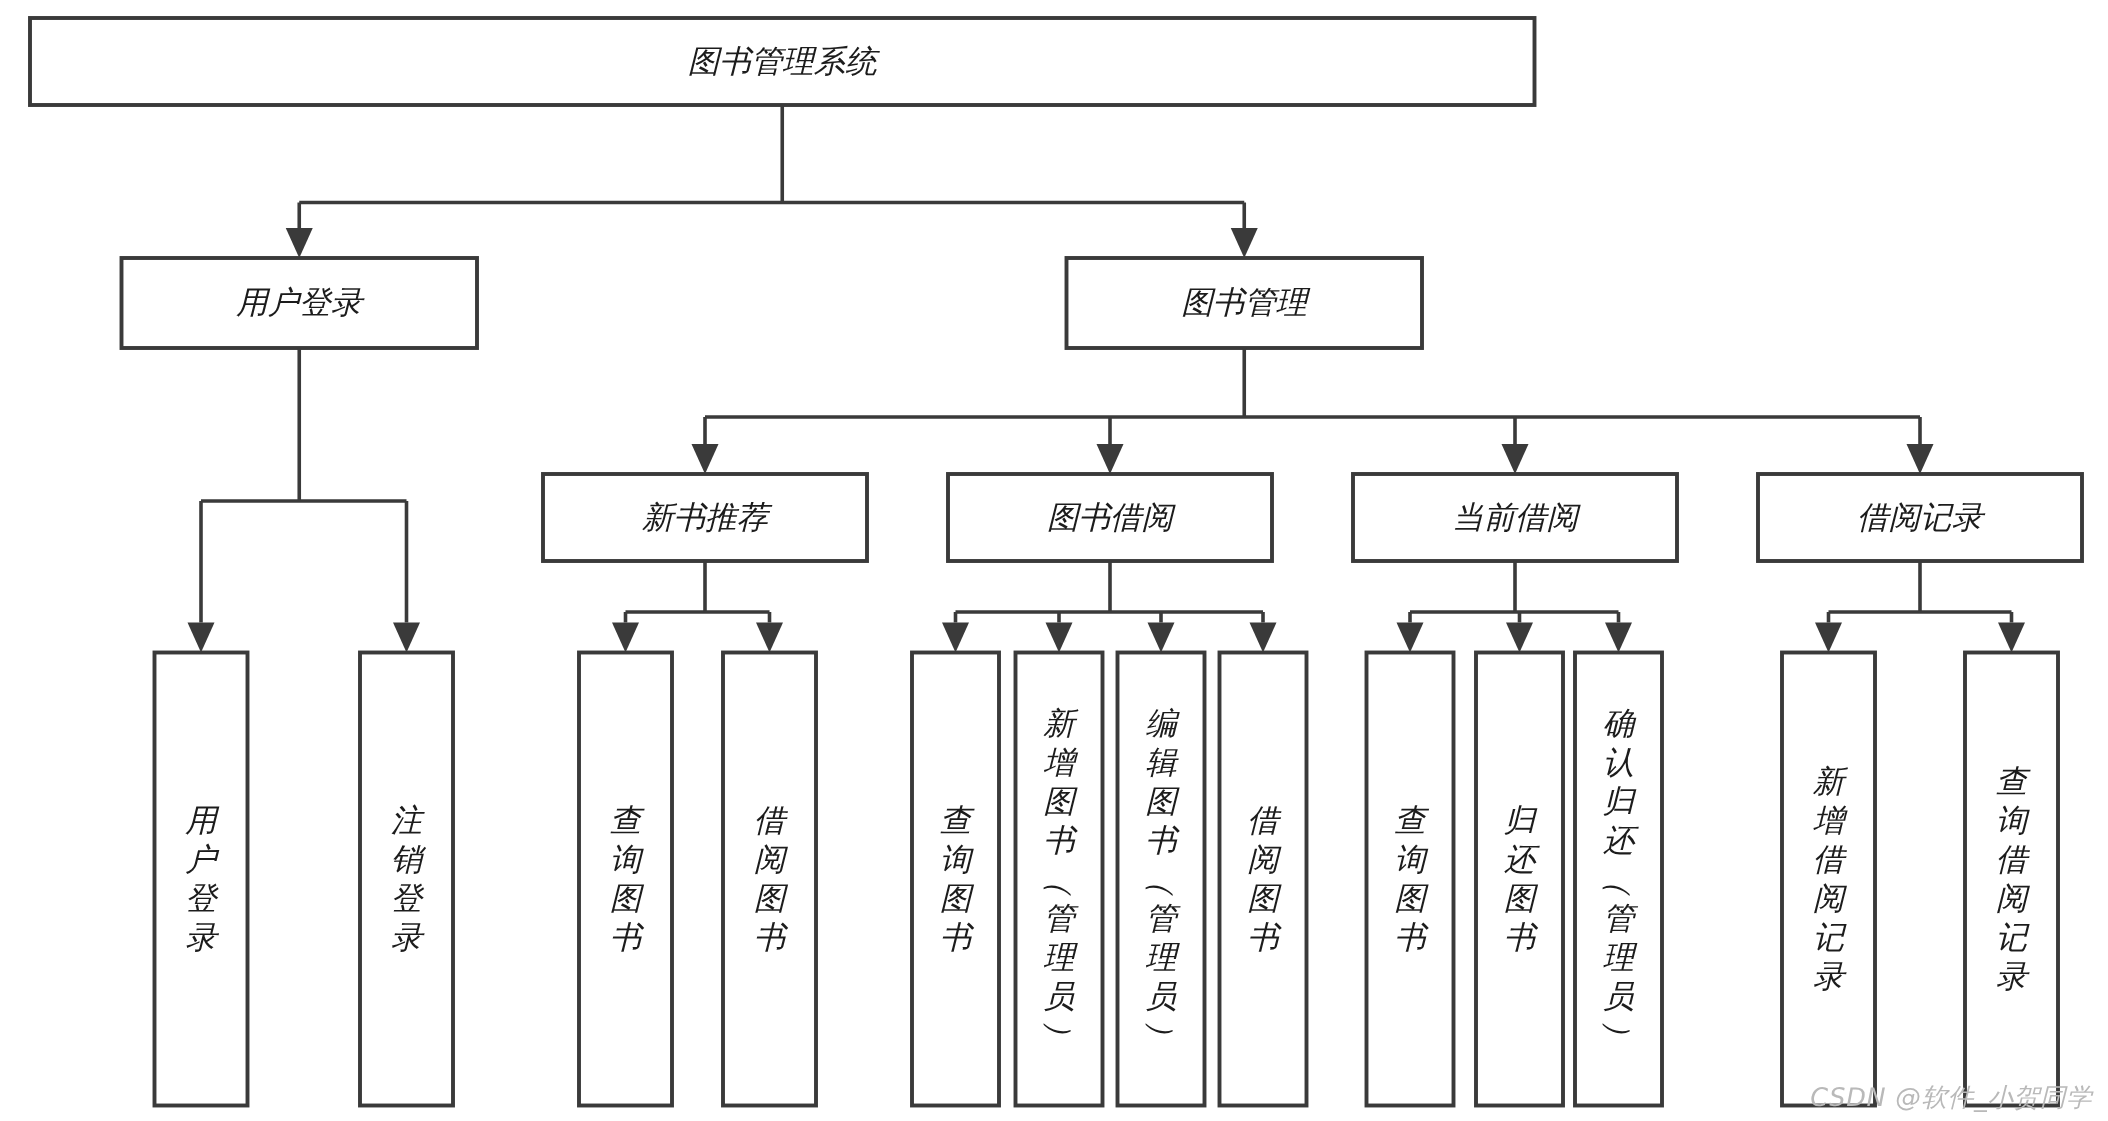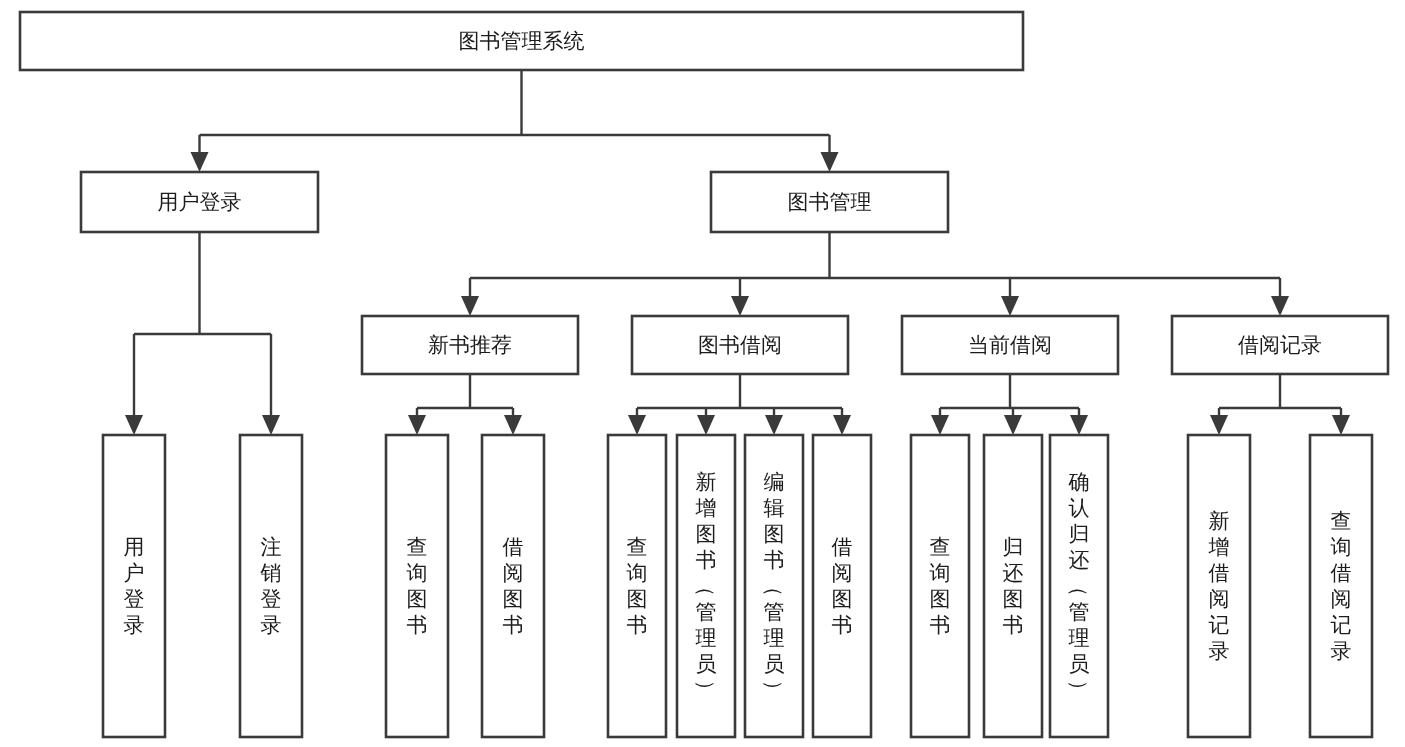--- a/index.html
+++ b/index.html
@@ -13,20 +13,21 @@
     position: relative;
     font-family: "DejaVu Sans", "Liberation Sans", sans-serif;
     overflow: hidden;
   }
   #diagram-root {
     position: absolute;
     left: 0;
     top: 0;
     width: 1405px;
     height: 747px;
+    font-style: italic;
   }
   svg { display: block; }
   .node-box {
     fill: #ffffff;
     stroke: #3a3a3a;
     stroke-width: 2.6;
   }
   .conn {
     stroke: #3a3a3a;
     stroke-width: 2.4;
@@ -237,13 +238,14 @@
       <rect x="1310" y="435" width="62" height="302" rx="0" class="node-box"></rect>
       <g>
         <text x="1341" y="528.28" class="node-label-v">查</text>
         <text x="1341" y="554.28" class="node-label-v">询</text>
         <text x="1341" y="580.28" class="node-label-v">借</text>
         <text x="1341" y="606.28" class="node-label-v">阅</text>
         <text x="1341" y="632.28" class="node-label-v">记</text>
         <text x="1341" y="658.28" class="node-label-v">录</text>
       </g>
     </svg>
+  <div class="watermark">CSDN @软件_小贺同学</div>
 </div>
 
 </body></html>

